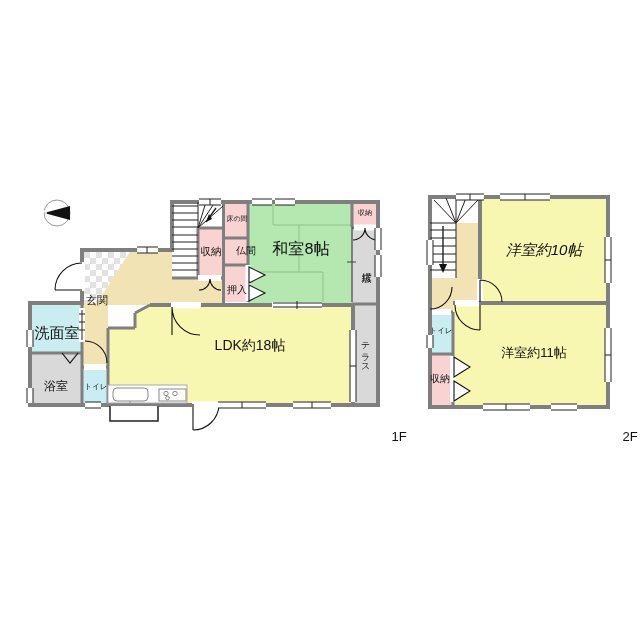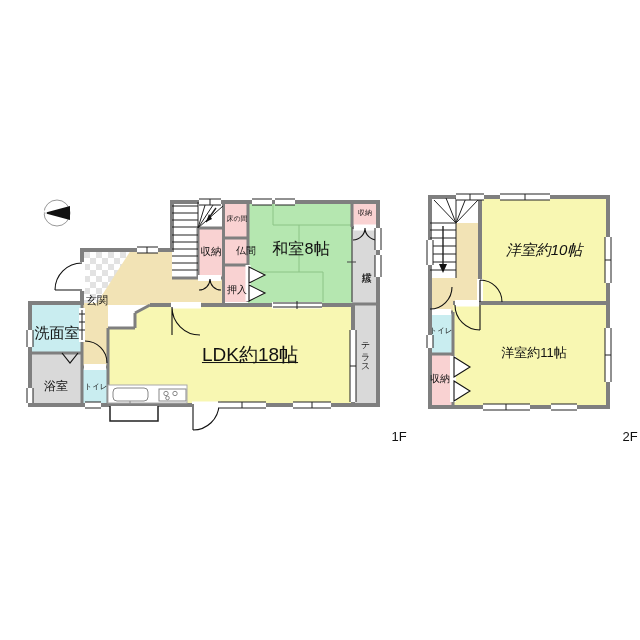--- a/index.html
+++ b/index.html
@@ -234,21 +234,21 @@
 <div class="lbl" style="left:57px;top:333px;font-size:15px;">洗面室</div>
 <div class="lbl" style="left:56px;top:386px;font-size:12px;">浴室</div>
 <div class="lbl" style="left:96px;top:387px;font-size:7.5px;">トイレ</div>
 <div class="lbl" style="left:211px;top:252px;font-size:10.5px;">収納</div>
 <div class="lbl" style="left:237px;top:219px;font-size:7px;">床の間</div>
 <div class="lbl" style="left:246px;top:251px;font-size:10px;">仏間</div>
 <div class="lbl" style="left:237px;top:290px;font-size:10px;">押入</div>
 <div class="lbl" style="left:301px;top:250px;font-size:16px;font-family:Liberation Mono, monospace;">和室8帖</div>
 <div class="lbl" style="left:365px;top:213px;font-size:7px;">収納</div>
 <div class="lbl v" style="left:366px;top:265px;font-size:10px;">広縁</div>
-<div class="lbl" style="left:250px;top:355px;font-size:19px;text-decoration:underline;">LDK約18帖</div>
+<div class="lbl" style="left:250px;top:345px;font-size:14px;">LDK約18帖</div>
 <div class="lbl v" style="left:365px;top:352px;font-size:9px;">テラス</div>
 <div class="lbl" style="left:360px;top:437px;font-size:13px;margin-left:39px;">1F</div>
 
 <div class="lbl" style="left:544px;top:250px;font-size:15px;font-style:italic;">洋室約10帖</div>
 <div class="lbl" style="left:534px;top:353px;font-size:13px;">洋室約11帖</div>
 <div class="lbl" style="left:441px;top:331px;font-size:7.5px;">トイレ</div>
 <div class="lbl" style="left:440px;top:379px;font-size:10px;">収納</div>
 <div class="lbl" style="left:594px;top:437px;font-size:13px;margin-left:36px;">2F</div>
 
 </div>

